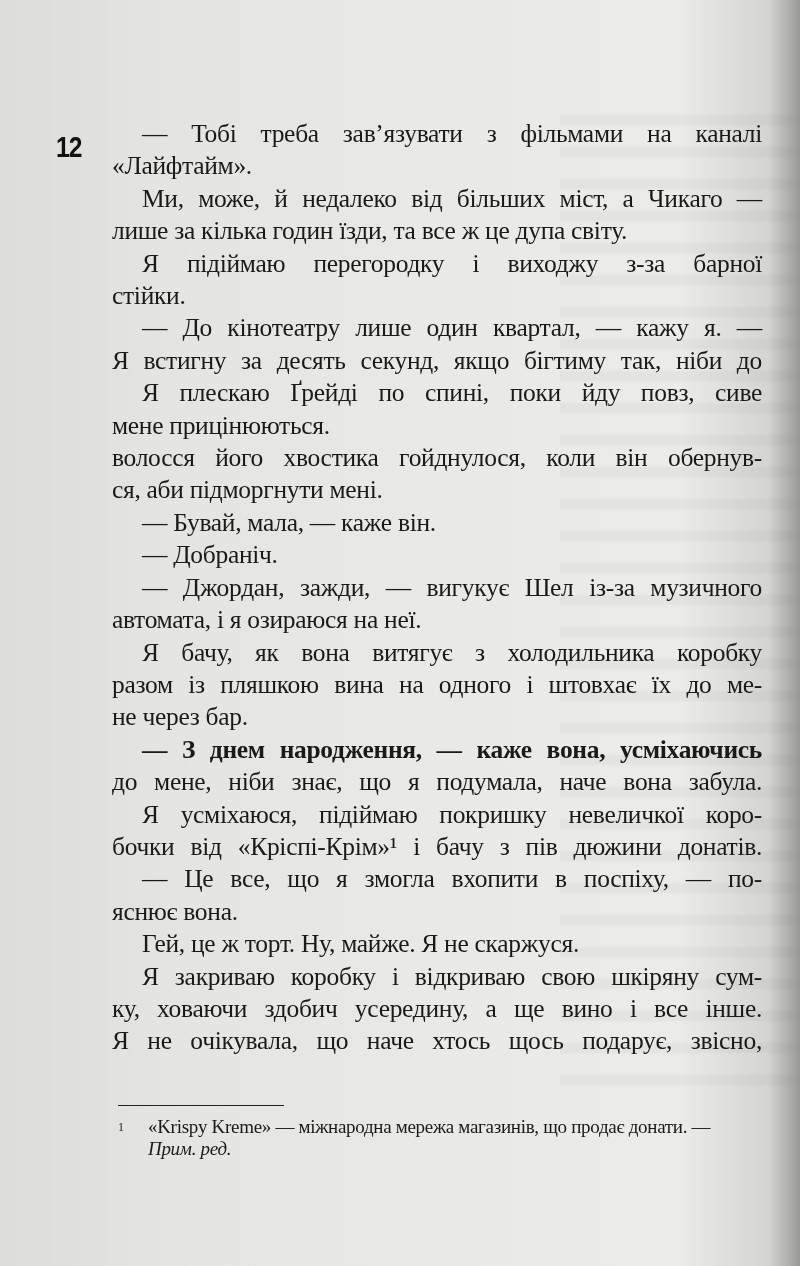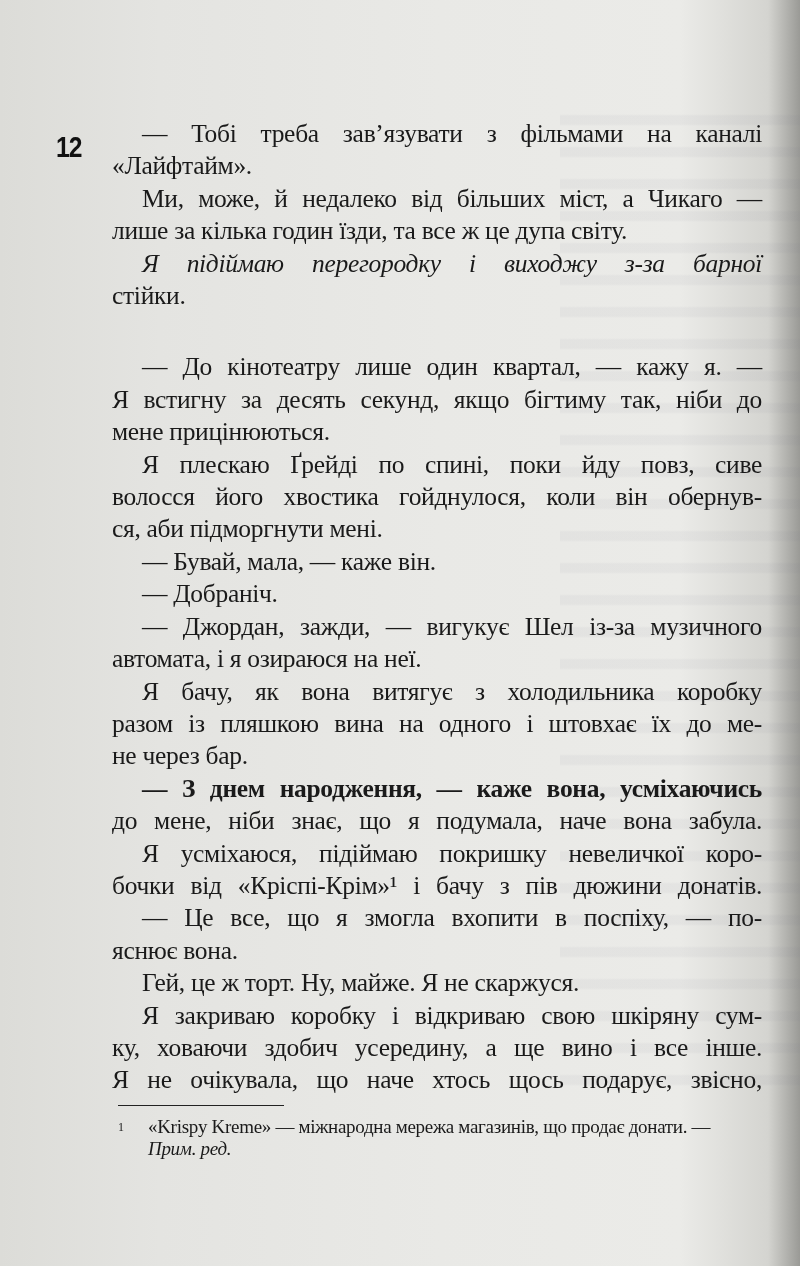--- a/index.html
+++ b/index.html
@@ -45,26 +45,26 @@
 
 <div class="bleed"></div>
 
 <div class="page-number">12</div>
 
 <div class="body-text" id="body-text">
     <span class="line" style="padding-left: 30px;">— Тобі треба зав’язувати з фільмами на каналі</span>
     <span class="line last">«Лайфтайм».</span>
     <span class="line" style="padding-left: 30px;">Ми, може, й недалеко від більших міст, а Чикаго —</span>
     <span class="line last">лише за кілька годин їзди, та все ж це дупа світу.</span>
-    <span class="line" style="padding-left: 30px; font-style: italic;">Я підіймаю перегородку і виходжу з-за барної</span>
+    <span class="line" style="padding-left: 30px;">Я підіймаю перегородку і виходжу з-за барної</span>
     <span class="line last">стійки.</span>
-    <span class="line" style="padding-left: 30px; margin-top: 39px;">— До кінотеатру лише один квартал, — кажу я. —</span>
+    <span class="line" style="padding-left: 30px;">— До кінотеатру лише один квартал, — кажу я. —</span>
     <span class="line">Я встигну за десять секунд, якщо бігтиму так, ніби до</span>
+    <span class="line" style="padding-left: 30px;">Я плескаю Ґрейді по спині, поки йду повз, сиве</span>
     <span class="line last">мене прицінюються.</span>
-    <span class="line" style="padding-left: 30px;">Я плескаю Ґрейді по спині, поки йду повз, сиве</span>
     <span class="line">волосся його хвостика гойднулося, коли він обернув-</span>
     <span class="line last">ся, аби підморгнути мені.</span>
     <span class="line last" style="padding-left: 30px;">— Бувай, мала, — каже він.</span>
     <span class="line last" style="padding-left: 30px;">— Добраніч.</span>
     <span class="line" style="padding-left: 30px;">— Джордан, зажди, — вигукує Шел із-за музичного</span>
     <span class="line last">автомата, і я озираюся на неї.</span>
     <span class="line" style="padding-left: 30px;">Я бачу, як вона витягує з холодильника коробку</span>
     <span class="line">разом із пляшкою вина на одного і штовхає їх до ме-</span>
     <span class="line last">не через бар.</span>
     <span class="line" style="padding-left: 30px; font-weight: bold;">— З днем народження, — каже вона, усміхаючись</span>

